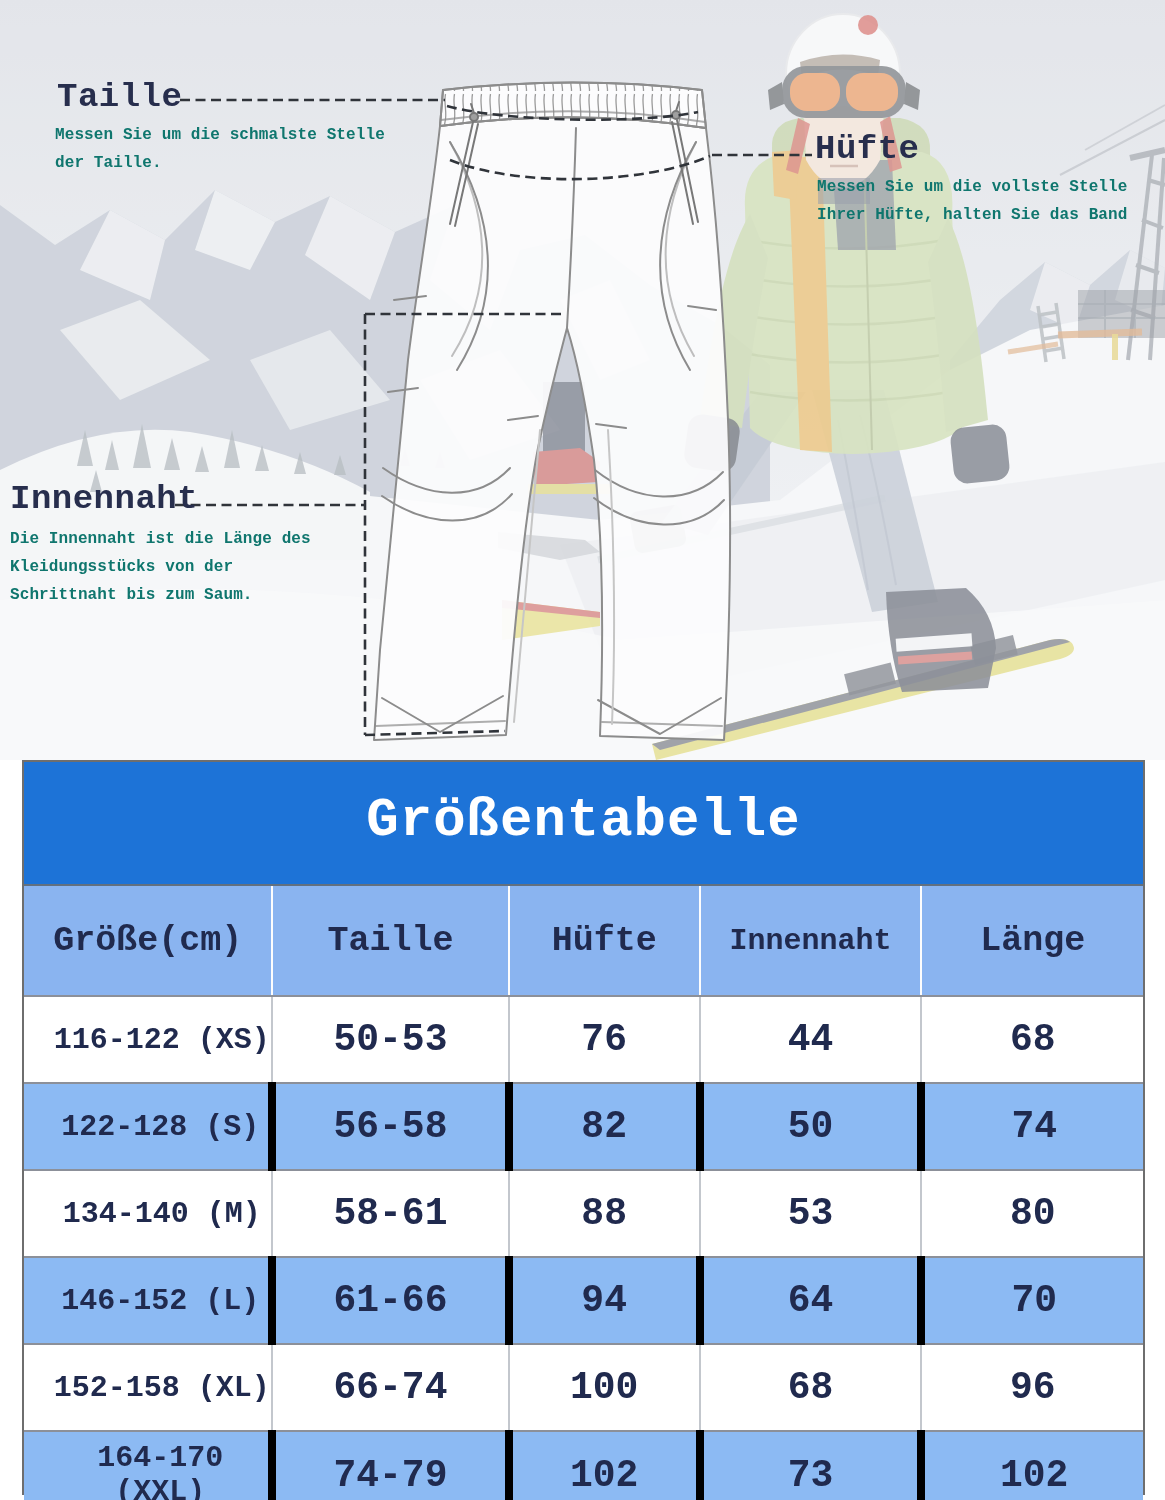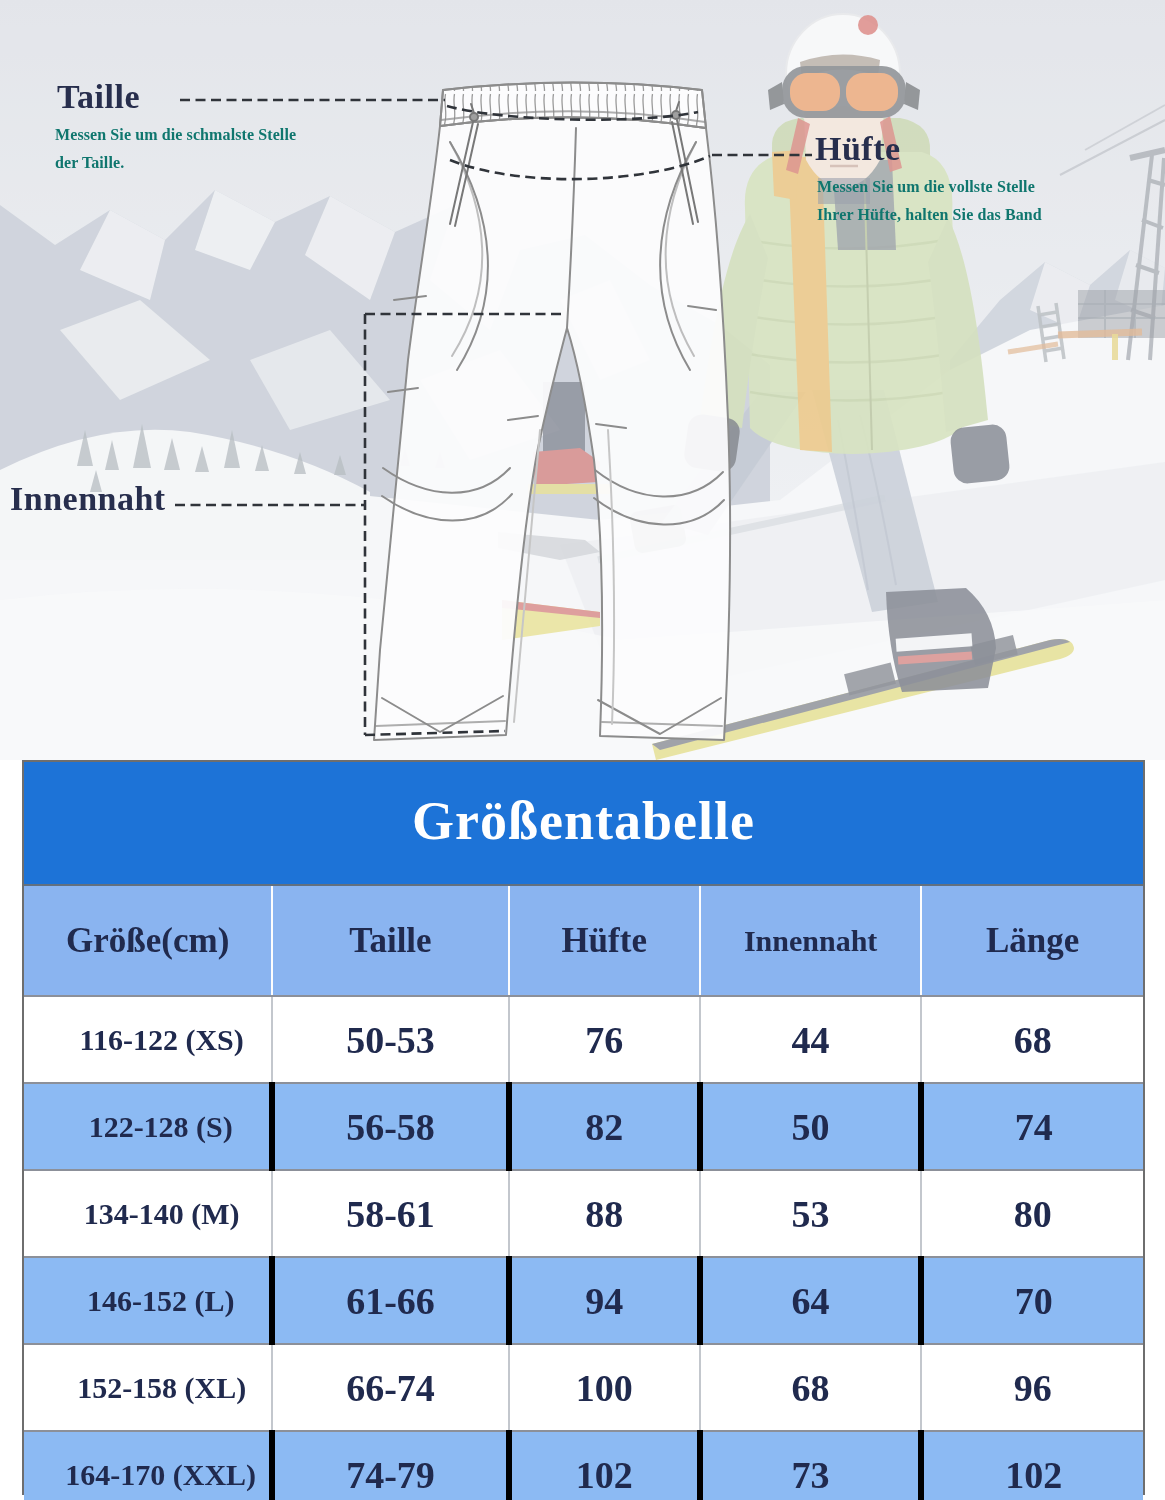--- a/index.html
+++ b/index.html
@@ -1,18 +1,18 @@
 <!DOCTYPE html>
 <html><head>
 <meta charset="utf-8">
 <style>
   html,body{margin:0;padding:0;background:#ffffff;}
   .canvas{
     position:relative;width:1165px;height:1500px;overflow:hidden;
-    font-family:Liberation Serif, serif;background:#ffffff;
+    font-family:Liberation Mono, monospace;background:#ffffff;
   }
   
   .photo{position:absolute;left:0;top:0;width:1165px;height:760px;}
   .photo svg{position:absolute;left:0;top:0;}
   .ann-title{
     position:absolute;font-weight:bold;font-size:34px;color:#272e4d;
     letter-spacing:0.5px;white-space:nowrap;
   }
   .ann-body{
     position:absolute;font-weight:bold;font-size:16px;line-height:28px;
@@ -40,21 +40,21 @@
     height:87px;box-sizing:border-box;border-bottom:2px solid #8c9099;
     padding:0;overflow:hidden;
   }
   table.size thead th{
     background:#8ab4f0;font-size:35px;height:110px;border-right:2px solid #fdfdfd;
   }
   table.size thead th:nth-child(4){font-size:30px;}
   table.size td{font-size:38px;}
   table.size td:first-child{font-size:30px;padding-left:28px;}
   tr.row-white td{background:#ffffff;border-right:2px solid #c3c7cd;}
-  tr.row-blue  td{background:#8cbaf3;border-right:6px solid #000000;}
+  tr.row-blue  td{background:#8cbaf3;border-right:8px solid #000000;}
   table.size th:last-child, table.size td:last-child{border-right:none;}
   table.size tbody tr:last-child td{border-bottom:none;}
 </style>
 </head>
 <body>
 
 <div class="canvas">
 
   <div class="photo">
 
@@ -272,20 +272,25 @@
       <div>der Taille.</div>
     </div>
 
     <div class="ann-title ann-huefte-title">Hüfte</div>
     <div class="ann-body ann-huefte-body">
       <div>Messen Sie um die vollste Stelle</div>
       <div>Ihrer Hüfte, halten Sie das Band</div>
     </div>
 
     <div class="ann-title ann-innennaht-title">Innennaht</div>
+    <div class="ann-body ann-innennaht-body">
+      <div>Die Innennaht ist die Länge des</div>
+      <div>Kleidungsstücks von der</div>
+      <div>Schrittnaht bis zum Saum.</div>
+    </div>
   </div>
 
   <div class="table-outer">
     <div class="banner">Größentabelle</div>
     <table class="size">
       <colgroup>
         <col style="width:22.2%">
           <col style="width:21.1%">
           <col style="width:17.1%">
         <col style="width:19.8%">

